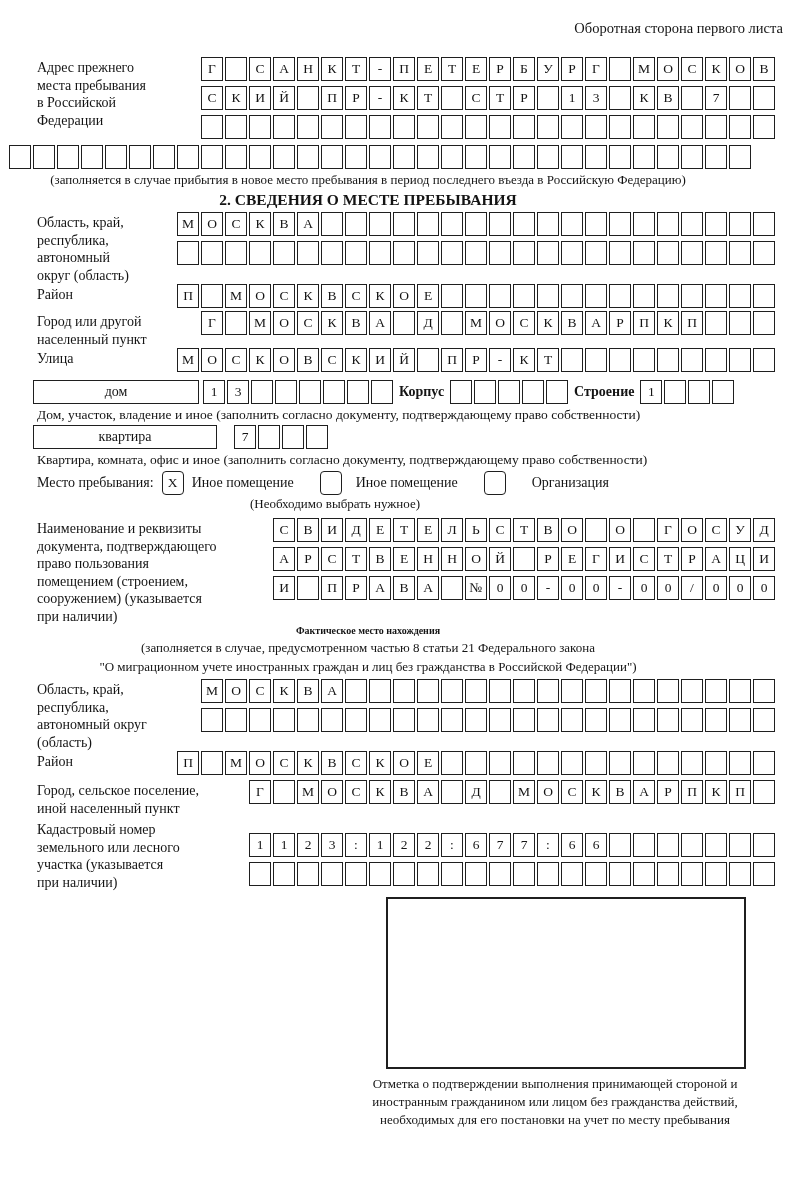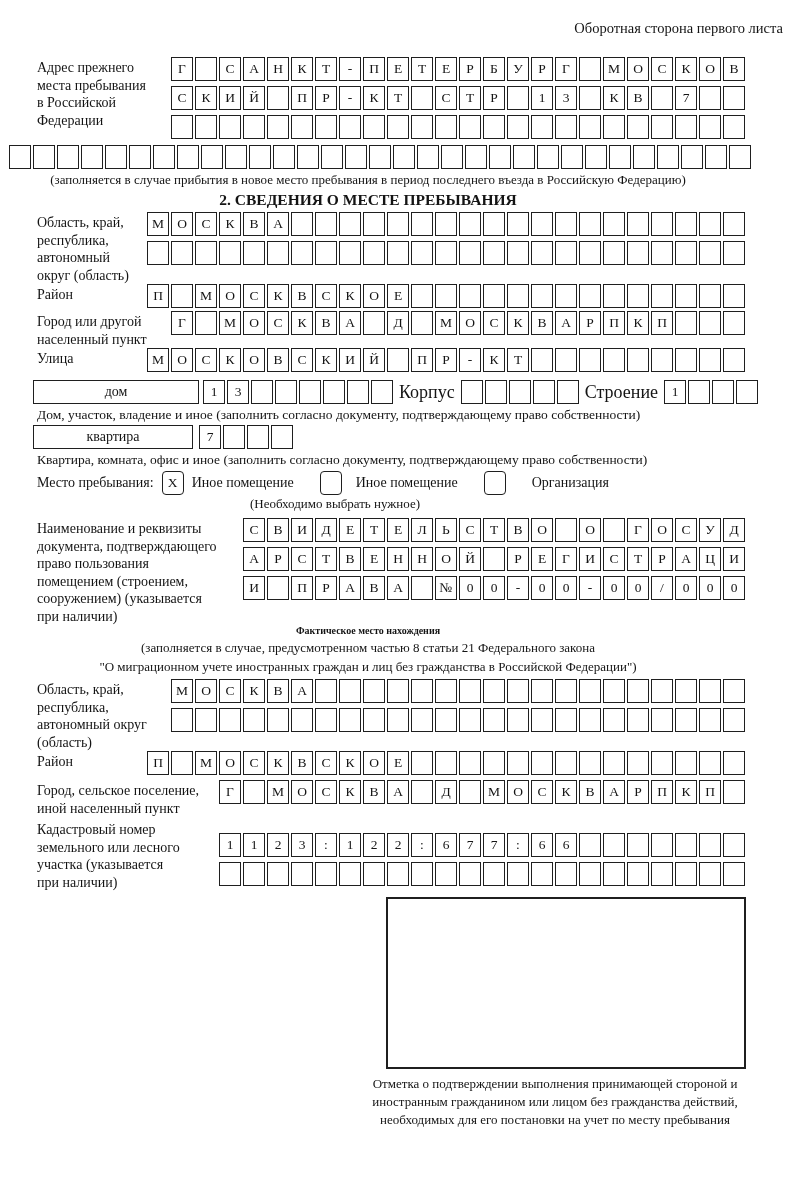--- a/index.html
+++ b/index.html
@@ -10,21 +10,21 @@
   }
   .page { position:relative; width:800px; height:1180px; }
 
   .hdr { padding-top:20px; padding-right:17px; text-align:right; font-size:14.5px; }
 
   .centered { width:736px; text-align:center; }
   .note { font-size:13px; margin-top:3px; white-space:nowrap; }
   .h2 { font-size:15.5px; font-weight:bold; margin-top:3px; }
   .h3 { font-size:10px; font-weight:bold; }
 
-  .field { display:flex; align-items:flex-start; padding-right:55px; }
+  .field { display:flex; align-items:flex-start; padding-right:25px; }
   .flabel {
     white-space:pre-line; font-size:14px; line-height:17.5px;
     padding-left:37px; padding-top:2px;
   }
   .frows { margin-left:auto; display:flex; flex-direction:column; gap:5px; }
 
   .boxrow { display:flex; gap:2px; }
   .cell {
     box-sizing:border-box; flex:0 0 22px; width:22px; height:24px;
     border:1.8px solid #1f1f1f; background:#fff;
@@ -34,22 +34,22 @@
   .round .cell { border-radius:4px; }
 
   .fullrow { padding-left:9px; margin-top:6px; }
 
   .houserow { display:flex; align-items:center; padding-left:33px; margin-top:8px; }
   .widebox {
     box-sizing:border-box; height:24px; border:1.8px solid #1f1f1f;
     display:flex; align-items:center; justify-content:center; font-size:14px;
   }
   .dombox { width:166px; margin-right:4px; }
-  .kvbox  { width:160px; margin-right:6px; }
-  .inlbl { font-size:18px; margin:0 6px; white-space:nowrap; }
+  .kvbox  { width:184px; margin-right:17px; }
+  .inlbl { font-size:14px; margin:0 6px; white-space:nowrap;font-weight:bold; }
 
   .caption { font-size:13.5px; padding-left:37px; margin-top:3px; }
 
   .mestorow { display:flex; align-items:center; padding-left:37px; margin-top:3px; font-size:14px; }
   .mestorow .gap-s { width:8px; } .mestorow .gap-m { width:14px; } .mestorow .gap-l { width:26px; }
   .mestonote { width:670px; text-align:center; font-size:13px; margin-top:1px; }
 
   .stampwrap { padding-right:54px; margin-top:6px; display:flex; flex-direction:column; align-items:flex-end; }
   .stampbox { box-sizing:border-box; width:360px; height:172px; border:2px solid #1f1f1f; }
   .stampcaption { width:382px; text-align:center; font-size:13px; line-height:18px; margin-top:6px; }

